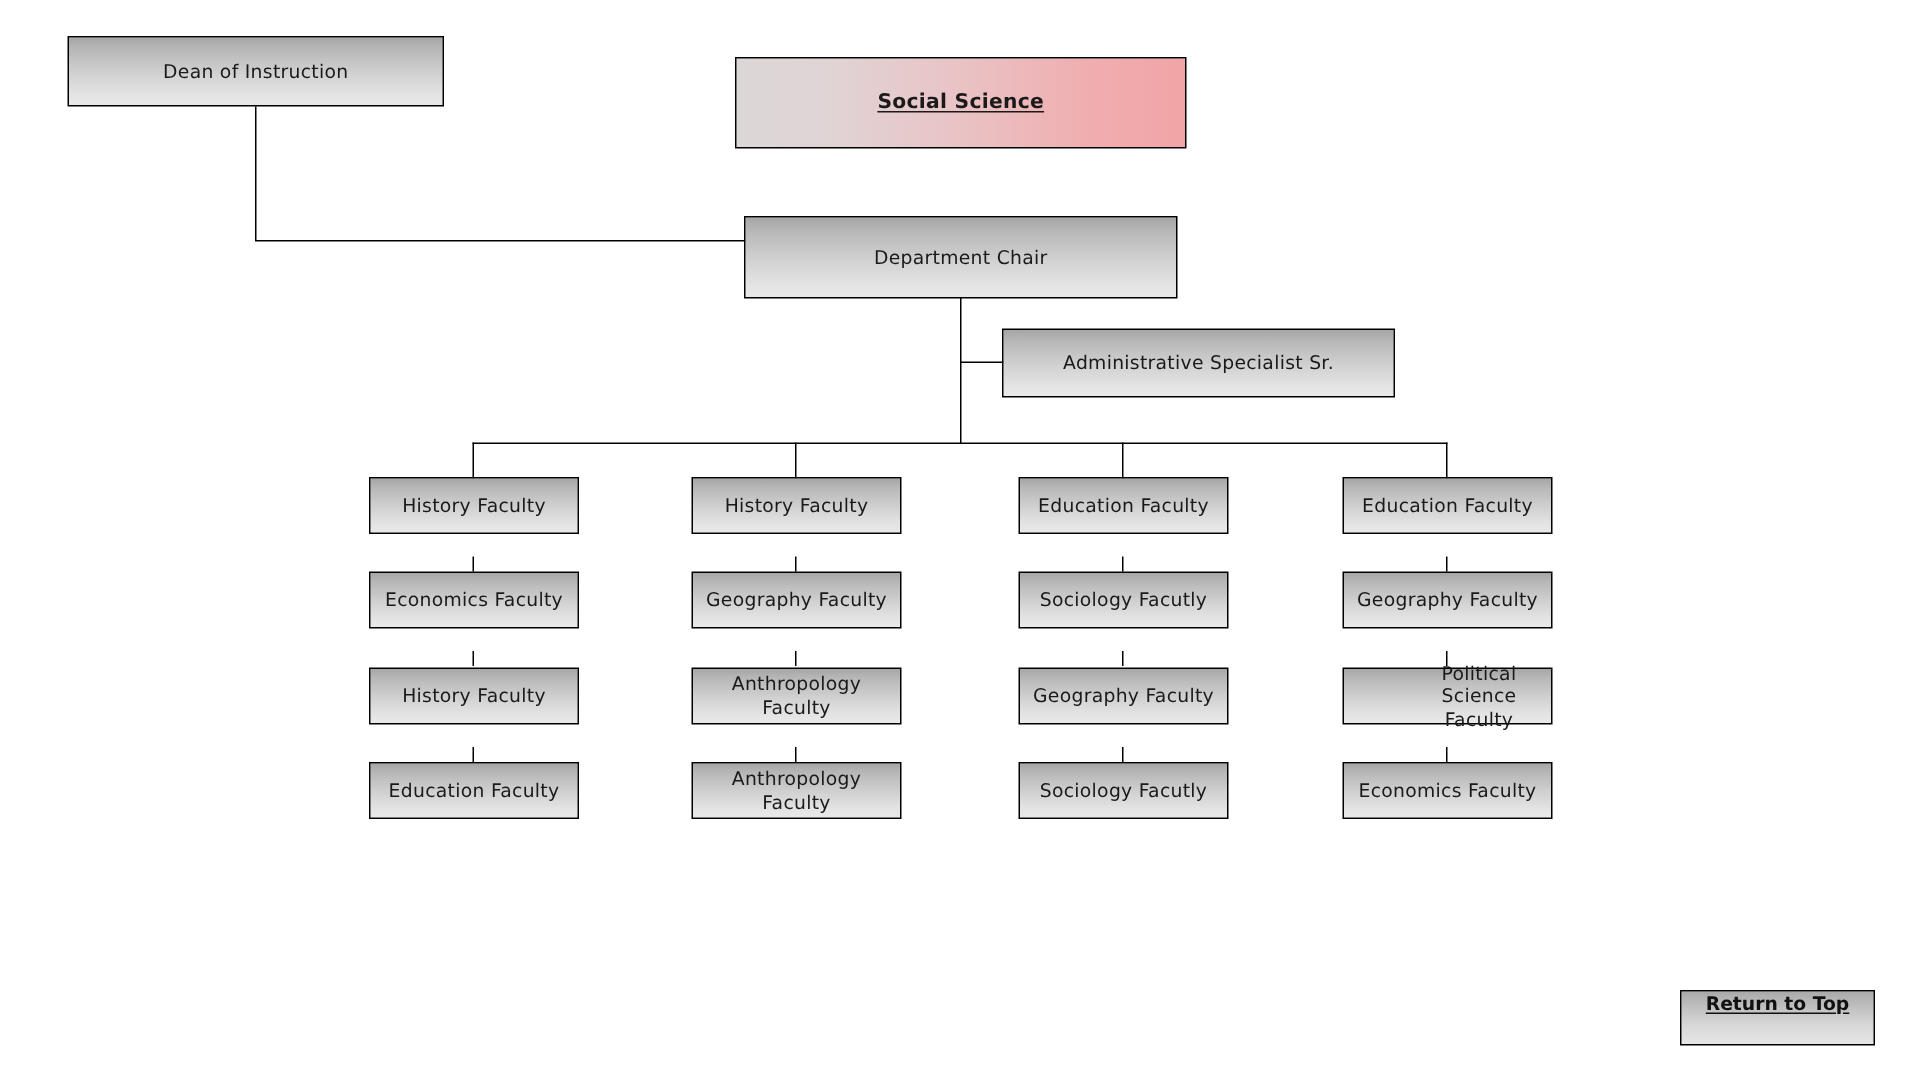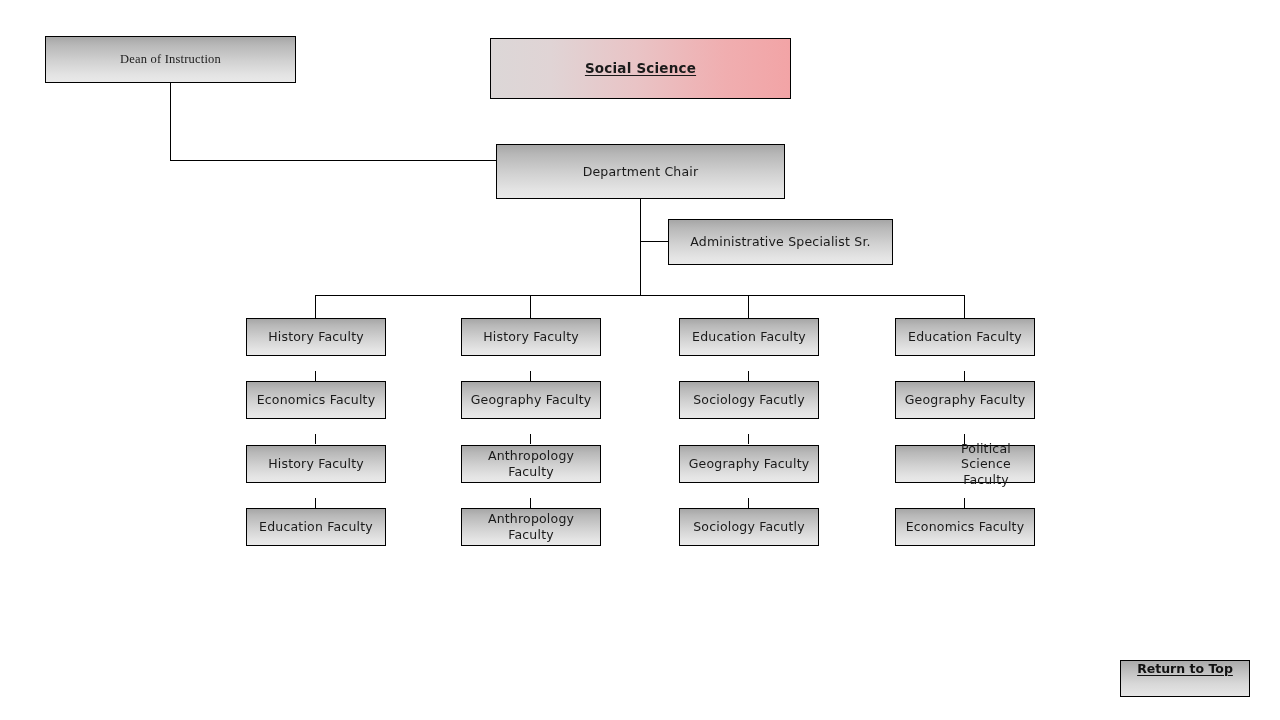--- a/index.html
+++ b/index.html
@@ -39,22 +39,22 @@
   }
 
   .node .label {
     display: block;
     width: 100%;
     white-space: pre-line;
   }
 
   
   #dean {
-    left: 45px;  top: 36px;
-    width: 251px; height: 47px; font-family: Liberation Serif, serif;
+    left: 45px;  top: 24px;
+    width: 251px; height: 47px;
   }
 
   #title-box {
     left: 490px; top: 38px;
     width: 301px; height: 61px;
     background: linear-gradient(to right, #dcd7d7 0%, #e0d4d5 20%, #e9c4c6 48%, #f0aeb0 78%, #f2a4a6 100%);
     font-weight: bold;
     font-size: 13.5px;
   }
   #title-box .label {
@@ -62,21 +62,21 @@
     text-underline-offset: 2px;
   }
 
   #chair {
     left: 496px; top: 144px;
     width: 289px; height: 55px;
   }
 
   #admin {
     left: 668px; top: 219px;
-    width: 225px; height: 46px;
+    width: 262px; height: 46px;
   }
 
   
   .fac {
     width: 140px;
     height: 38px;
   }
 
   
   .ln {

